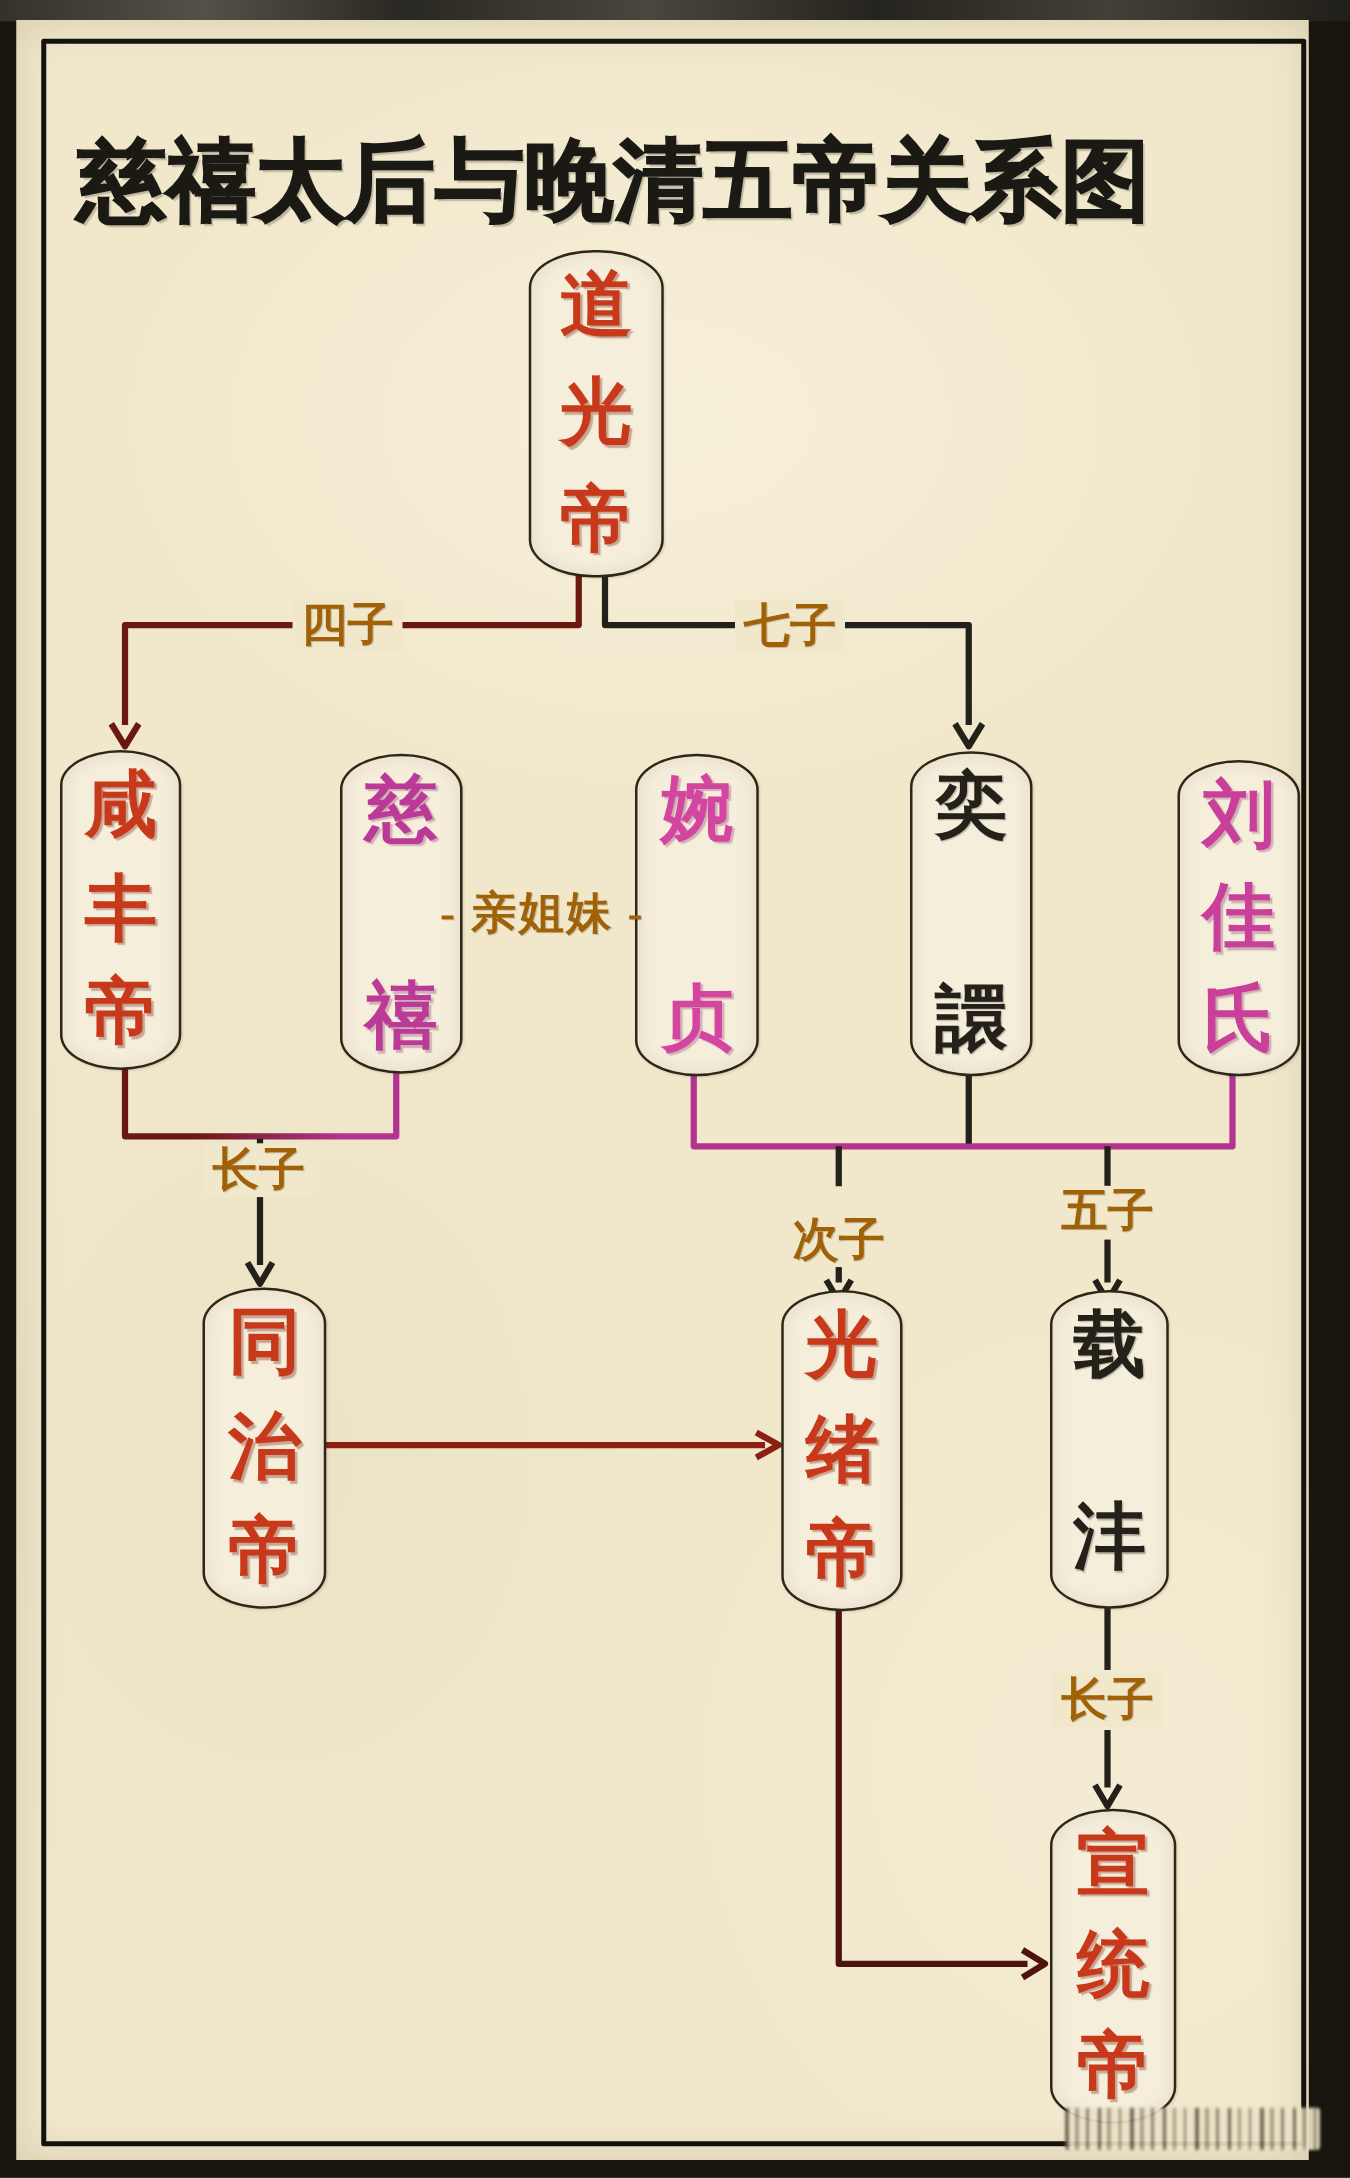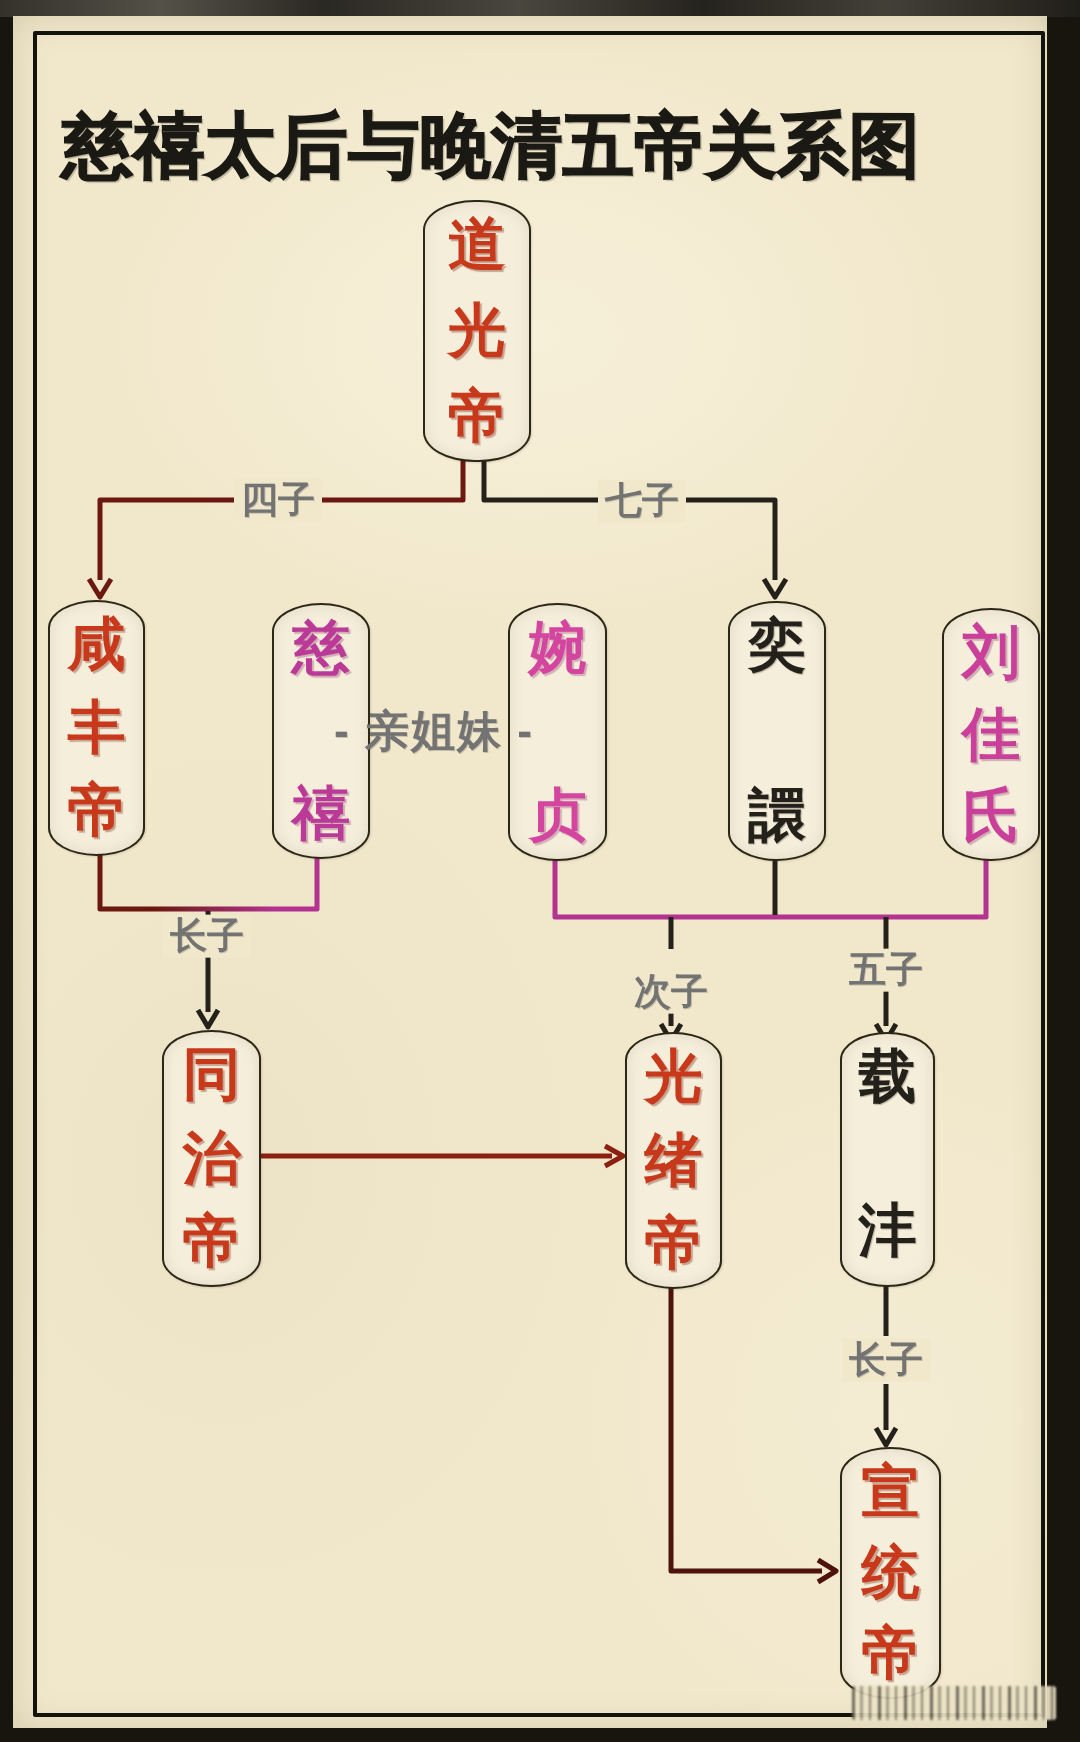--- a/index.html
+++ b/index.html
@@ -54,25 +54,25 @@
   }
   .node-label .ch{display:block;}
   .t-red{color:#c8391b;text-shadow:2px 2px 1px rgba(110,30,10,.35);}
   .t-magenta{color:#bb3a97;text-shadow:2px 2px 1px rgba(120,25,90,.3);}
   .t-pink{color:#d4459f;text-shadow:2px 2px 1px rgba(130,25,95,.3);}
   .t-pink2{color:#c93f99;text-shadow:2px 2px 1px rgba(120,25,90,.3);}
   .t-black{color:#24211a;text-shadow:1px 1px 1px rgba(30,26,16,.3);}
   .pad-zaifeng{padding-bottom:26px;}
   .edge-label{
     position:absolute;transform:translate(-50%,-50%);z-index:4;
-    font-size:37px;font-weight:bold;color:#737373;line-height:1.1;
+    font-size:37px;font-weight:bold;color:#a16207;line-height:1.1;
     background:#f1e8cc;padding:1px 7px;white-space:nowrap;
     text-shadow:1px 1px 0 rgba(30,26,16,.2);
   }
-  .edge-label.no-bg{background:transparent;font-size:44px;letter-spacing:2px;}
+  .edge-label.no-bg{background:transparent;font-size:36px;letter-spacing:2px;font-family:Liberation Serif, serif;}
   .watermark{
     position:absolute;left:852px;top:1686px;width:204px;height:34px;z-index:5;
     background-color:#ece3c6;
     background-image:repeating-linear-gradient(90deg,
       rgba(45,40,30,.7) 0 3px, rgba(45,40,30,0) 3px 8px,
       rgba(45,40,30,.4) 8px 11px, rgba(45,40,30,0) 11px 17px,
       rgba(45,40,30,.55) 17px 19px, rgba(45,40,30,0) 19px 26px);
     filter:blur(1.1px);border-radius:3px;opacity:.92;
   }
 </style>
@@ -222,21 +222,21 @@
   </div>
   <div class="node" style="left:840px;top:1447px;width:97px;height:248px;">
     <div class="node-label char-split t-red">
         <span class="ch">宣</span>
         <span class="ch">统</span>
         <span class="ch">帝</span>
       </div>
   </div>
 
   <div class="edge-label" style="left:278px;top:500px;">四子</div>
-  <div class="edge-label" style="left:632px;top:501px;margin-left:10px;">七子</div>
+  <div class="edge-label" style="left:632px;top:501px;">七子</div>
   <div class="edge-label no-bg" style="left:434px;top:731px;">- 亲姐妹 -</div>
   <div class="edge-label" style="left:207px;top:936px;">长子</div>
   <div class="edge-label" style="left:671px;top:992px;">次子</div>
   <div class="edge-label" style="left:886px;top:970px;font-family:Liberation Serif, serif;">五子</div>
   <div class="edge-label" style="left:886px;top:1360px;">长子</div>
 
   <div class="watermark"></div>
 </div>
 
 </body></html>

